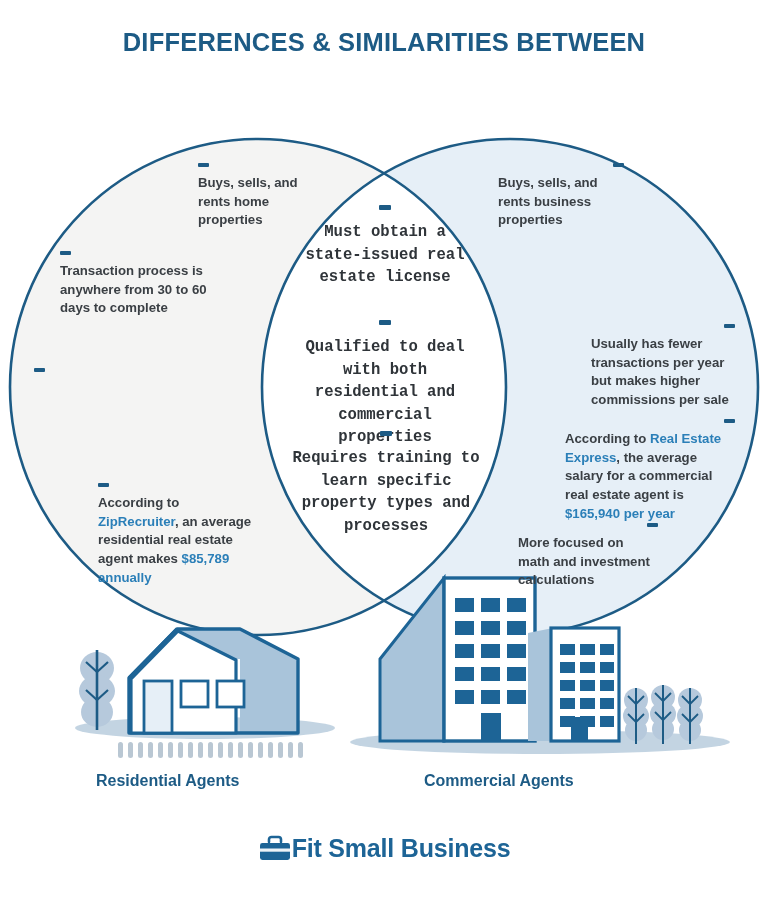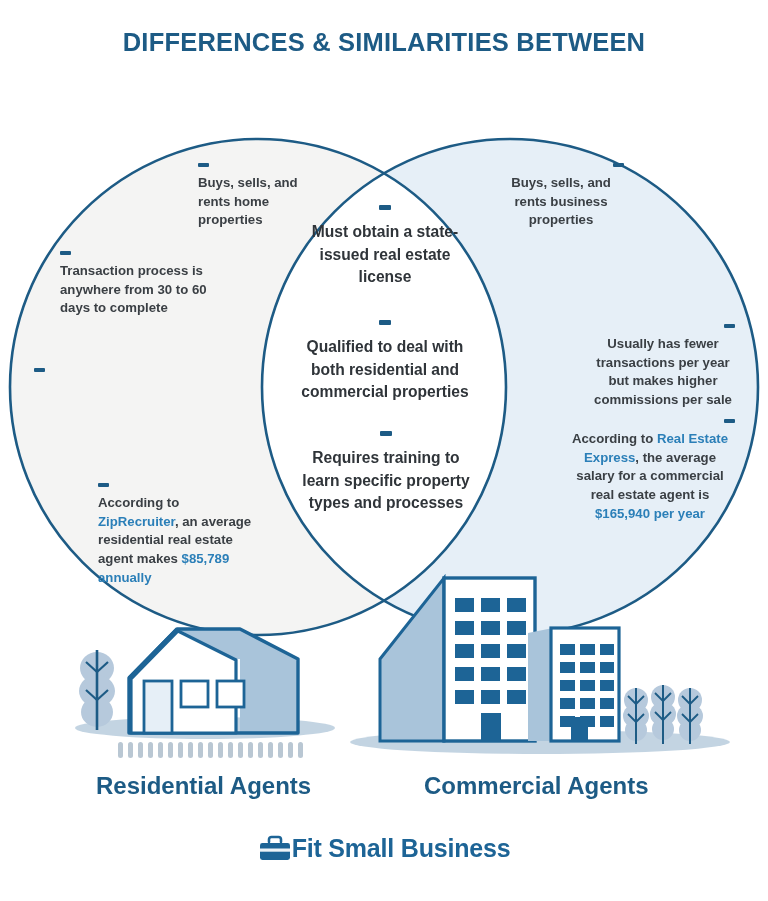--- a/index.html
+++ b/index.html
@@ -45,41 +45,42 @@
   }
   .blk .dash {
     display: block;
     width: 11px; height: 4px;
     background: #1d5b85;
     border-radius: 1px;
     margin-bottom: 7px;
   }
   .blk.ctr { text-align: center; }
   .blk.ctr .dash { margin-left: auto; margin-right: auto; }
-  .blk.rt { text-align: center; }
+  .blk.rt { text-align: left; }
   .blk.rt .dash { margin-left: auto; margin-right: 0; }
   .blk.lt { text-align: left; }
 
   .link { color: #2b7fb8; }
 
   
   .blk.shared {
     font-size: 15.6px;
     font-weight: bold;
     color: #2f3439;
     line-height: 1.45;
+    font-family: Liberation Mono, monospace;
   }
   .blk.shared .dash { width: 12px; height: 5px; margin-bottom: 11px; }
 
   
   .agentlabel {
     position: absolute;
     color: #1d5b85;
     font-weight: bold;
-    font-size: 24px;
+    font-size: 16px;
     white-space: nowrap;
   }
 
   
   #logo {
     position: absolute;
     left: 0; top: 834px; width: 768px;
     display: flex; align-items: center; justify-content: center;
   }
   #logo .logotext {
@@ -288,20 +289,24 @@
   <div class="blk rt" style="left:591px; top:324px; width:144px;">
     <span class="dash"></span>
     <span>Usually has fewer transactions per year but makes higher commissions per sale</span>
   </div>
 
   <div class="blk rt" style="left:565px; top:419px; width:170px;">
     <span class="dash"></span>
     <span>According to </span><span class="link">Real Estate Express</span><span>, the average salary for a commercial real estate agent is </span><span class="link">$165,940 per year</span>
   </div>
 
+  <div class="blk rt" style="left:518px; top:523px; width:140px;">
+    <span class="dash"></span>
+    <span>More focused on math and investment calculations</span>
+  </div>
 
   <div class="agentlabel" style="left:96px; top:772px;">Residential Agents</div>
 
   <div class="agentlabel" style="left:424px; top:772px;">Commercial Agents</div>
 
   <div id="logo">
     <svg width="34" height="28" viewBox="0 0 34 28">
       <path d="M11 7 L11 4.5 C11 3 12 2 13.5 2 L20.5 2 C22 2 23 3 23 4.5 L23 7" fill="none" stroke="#1d6496" stroke-width="2.6" stroke-linecap="round"></path>
       <rect x="2" y="8" width="30" height="17" rx="2.4" fill="#1d6496"></rect>
       <rect x="2" y="13.5" width="30" height="3.2" fill="#ffffff" opacity="0.92"></rect>

